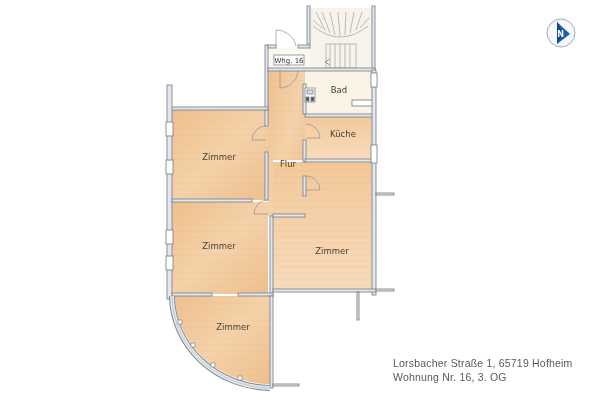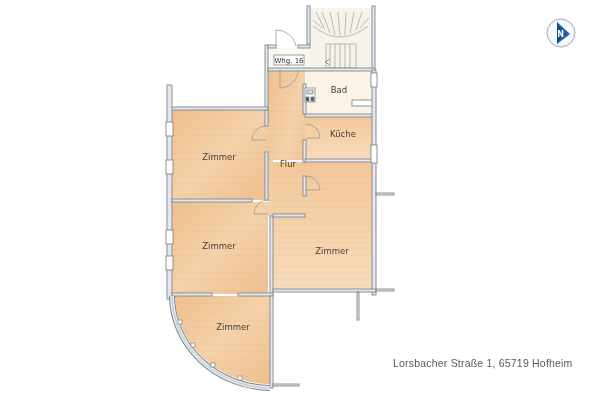--- a/index.html
+++ b/index.html
@@ -174,13 +174,14 @@
 <svg class="compass" viewBox="0 0 30 30" xmlns="http://www.w3.org/2000/svg">
   <circle cx="15" cy="15" r="14" fill="#eef2f6" stroke="#9fb0c4" stroke-width="1"></circle>
   <circle cx="15" cy="15" r="12.5" fill="#f6f8fb"></circle>
   <path d="M11 4 L24 16 L11 26 Z" fill="#1f5fa8"></path>
   <path d="M11 4 L11 26 L17 15 Z" fill="#17467e"></path>
   <text x="14.5" y="19" text-anchor="middle" font-size="8" font-weight="bold" fill="#ffffff" font-family="DejaVu Sans, sans-serif">N</text>
 </svg>
 
 <div class="addr">
   <div>Lorsbacher Straße 1, 65719 Hofheim</div>
+  <div>Wohnung Nr. 16, 3. OG</div>
 </div>
 
 </body></html>

